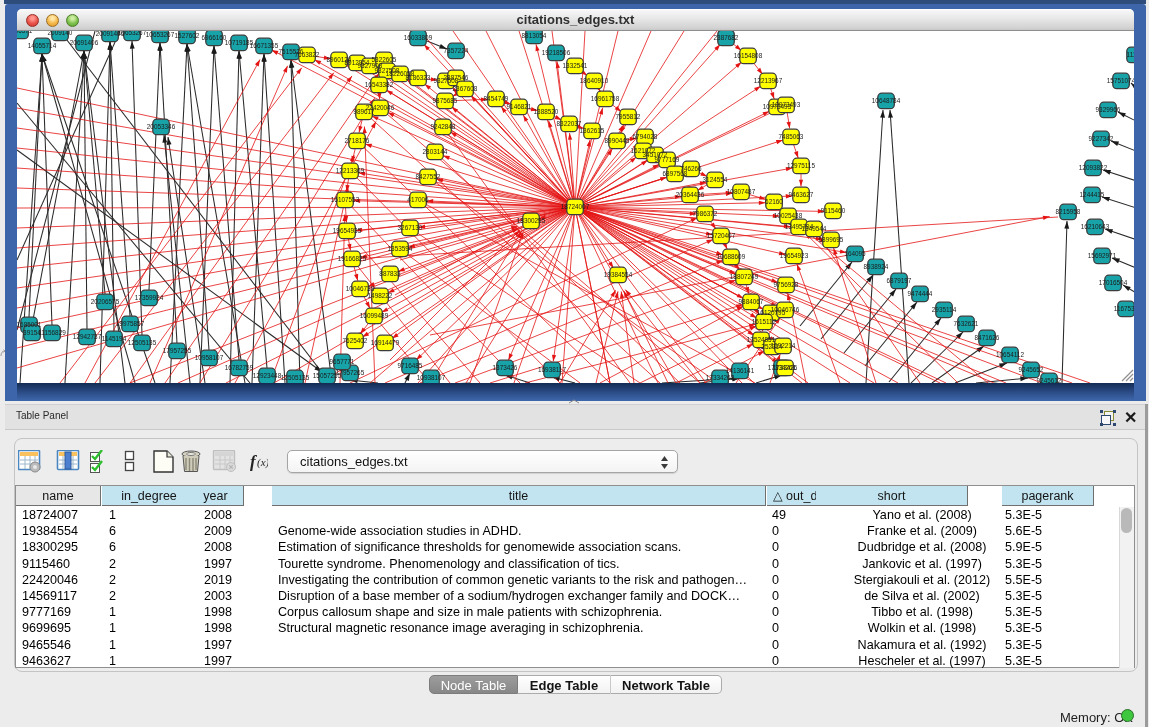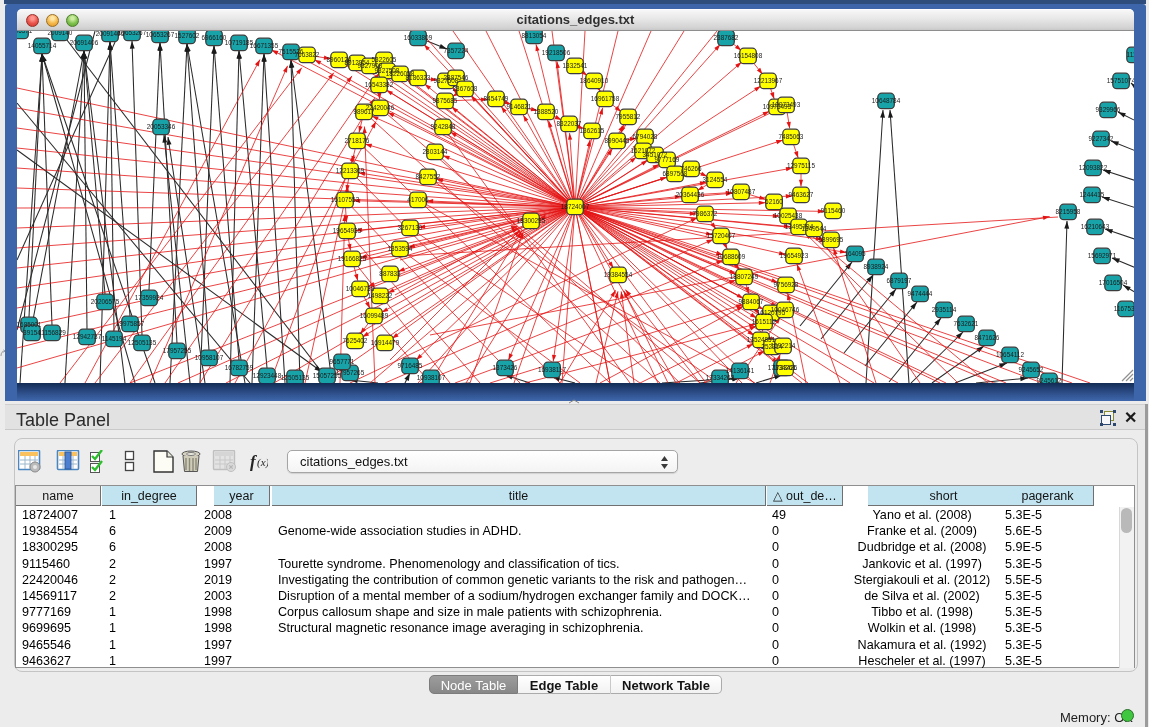--- a/index.html
+++ b/index.html
@@ -10,21 +10,21 @@
   border-radius:5px 5px 0 0; border-bottom:1px solid #8e8e8e; box-shadow:inset 0 1px 0 #ffffff; }
 #title { position:absolute; left:0; right:0; top:3px; text-align:center; font-size:13px; font-weight:bold; color:#303030; }
 .tl { position:absolute; top:14px; width:13px; height:13px; border-radius:50%; }
 #tl-r { left:26px; background:radial-gradient(circle at 50% 30%, #ff958d 0 16%, #e8544b 55%, #cf3328 100%); border:1px solid #992e26; }
 #tl-y { left:46px; background:radial-gradient(circle at 50% 30%, #ffe6a5 0 16%, #f4b84a 55%, #df9420 100%); border:1px solid #9c6e25; }
 #tl-g { left:66px; background:radial-gradient(circle at 50% 30%, #ccecA0 0 16%, #7fc24d 55%, #55a12c 100%); border:1px solid #4d7c2a; }
 #vbottom { position:absolute; left:17px; top:383px; width:1117px; height:18px;
   background:linear-gradient(#132c55, #27457c 40%, #3d65a9 95%); }
 #tp-strip { position:absolute; left:5px; top:404px; width:1141px; height:26px; background:#e2e2e2;
   border-top:1px solid #d0d0d0; border-bottom:1px solid #c9c9c9; }
-#tp-strip span { position:absolute; left:11px; top:5px; font-size:18px; color:#2a2a2a; }
+#tp-strip span { position:absolute; left:11px; top:5px; font-size:10px; color:#2a2a2a; }
 #closex { position:absolute; left:1124px; top:408px; font-size:16px; font-weight:bold; color:#1a1a1a; }
 #rightedge { position:absolute; left:1145px; top:404px; width:3px; height:323px; background:#9b9b9b; }
 #panel { position:absolute; left:14px; top:438px; width:1124px; height:234px; background:#ededed;
   border:1px solid #c4c4c4; border-radius:8px; }
 #dropdown { position:absolute; left:287px; top:450px; width:391px; height:23px; background:linear-gradient(#ffffff,#f4f4f4); 
   border:1px solid #a5a5a5; border-radius:5px; box-shadow:0 1px 1px rgba(0,0,0,.12); }
 #dropdown span { position:absolute; left:12px; top:3px; font-size:13px; color:#111; }
 #table { position:absolute; left:15px; top:485px; width:1120px; height:183px; background:#fff;
   border:1px solid #8f8f8f; }
 .hc { position:absolute; top:486px; height:20px; background:#c2e4f0; border-right:1px solid #6f6f6f;
@@ -997,24 +997,24 @@
 <div id="dropdown">
     <span>citations_edges.txt</span>
   <svg style="position:absolute;right:8px;top:5px" width="9" height="13" viewBox="0 0 9 13">
     <path d="M4.5 0 L8 5 H1 Z" fill="#3a3a3a"></path>
       <path d="M4.5 13 L8 8 H1 Z" fill="#3a3a3a"></path>
   </svg>
 </div>
 <div id="table"></div>
 <div class="hc" style="left:16px;width:85px;background:#e7e7e7">name</div>
 <div class="hc" style="left:102px;width:95px">in_degree</div>
-<div class="hc" style="left:214px;width:56px">year</div>
+<div class="hc" style="left:188px;width:56px">year</div>
 <div class="hc" style="left:272px;width:494px">title</div>
 <div class="hc" style="left:767px;width:76px;text-align:left;padding-left:6px">△ out_de…</div>
-<div class="hc" style="left:868px;width:152px">short</div>
+<div class="hc" style="left:816px;width:152px">short</div>
 <div class="hc" style="left:1002px;width:92px">pagerank</div>
 <div class="trow" style="top:507.0px">
     <span style="left:22px">18724007</span>
     <span style="left:109px">1</span>
     <span style="left:204px">2008</span>
     <span style="left:772px">49</span>
     <span class="ctr" style="left:843px;width:158px">Yano et al. (2008)</span>
     <span style="left:1005px">5.3E-5</span>
   </div>
 <div class="trow" style="top:523.2px">
@@ -1023,20 +1023,21 @@
     <span style="left:204px">2009</span>
     <span style="left:278px">Genome‑wide association studies in ADHD.</span>
     <span style="left:772px">0</span>
     <span class="ctr" style="left:843px;width:158px">Franke et al. (2009)</span>
     <span style="left:1005px">5.6E-5</span>
   </div>
 <div class="trow" style="top:539.4px">
     <span style="left:22px">18300295</span>
     <span style="left:109px">6</span>
     <span style="left:204px">2008</span>
+    <span style="left:278px">Estimation of significance thresholds for genomewide association scans.</span>
     <span style="left:772px">0</span>
     <span class="ctr" style="left:843px;width:158px">Dudbridge et al. (2008)</span>
     <span style="left:1005px">5.9E-5</span>
   </div>
 <div class="trow" style="top:555.6px">
     <span style="left:22px">9115460</span>
     <span style="left:109px">2</span>
     <span style="left:204px">1997</span>
     <span style="left:278px">Tourette syndrome. Phenomenology and classification of tics.</span>
     <span style="left:772px">0</span>
@@ -1049,21 +1050,21 @@
     <span style="left:204px">2019</span>
     <span style="left:278px">Investigating the contribution of common genetic variants to the risk and pathogen…</span>
     <span style="left:772px">0</span>
     <span class="ctr" style="left:843px;width:158px">Stergiakouli et al. (2012)</span>
     <span style="left:1005px">5.5E-5</span>
   </div>
 <div class="trow" style="top:588.0px">
     <span style="left:22px">14569117</span>
     <span style="left:109px">2</span>
     <span style="left:204px">2003</span>
-    <span style="left:278px">Disruption of a mental member of a sodium/hydrogen exchanger family and DOCK…</span>
+    <span style="left:278px">Disruption of a base member of a sodium/hydrogen exchanger family and DOCK…</span>
     <span style="left:772px">0</span>
     <span class="ctr" style="left:843px;width:158px">de Silva et al. (2002)</span>
     <span style="left:1005px">5.3E-5</span>
   </div>
 <div class="trow" style="top:604.2px">
     <span style="left:22px">9777169</span>
     <span style="left:109px">1</span>
     <span style="left:204px">1998</span>
     <span style="left:278px">Corpus callosum shape and size in male patients with schizophrenia.</span>
     <span style="left:772px">0</span>

